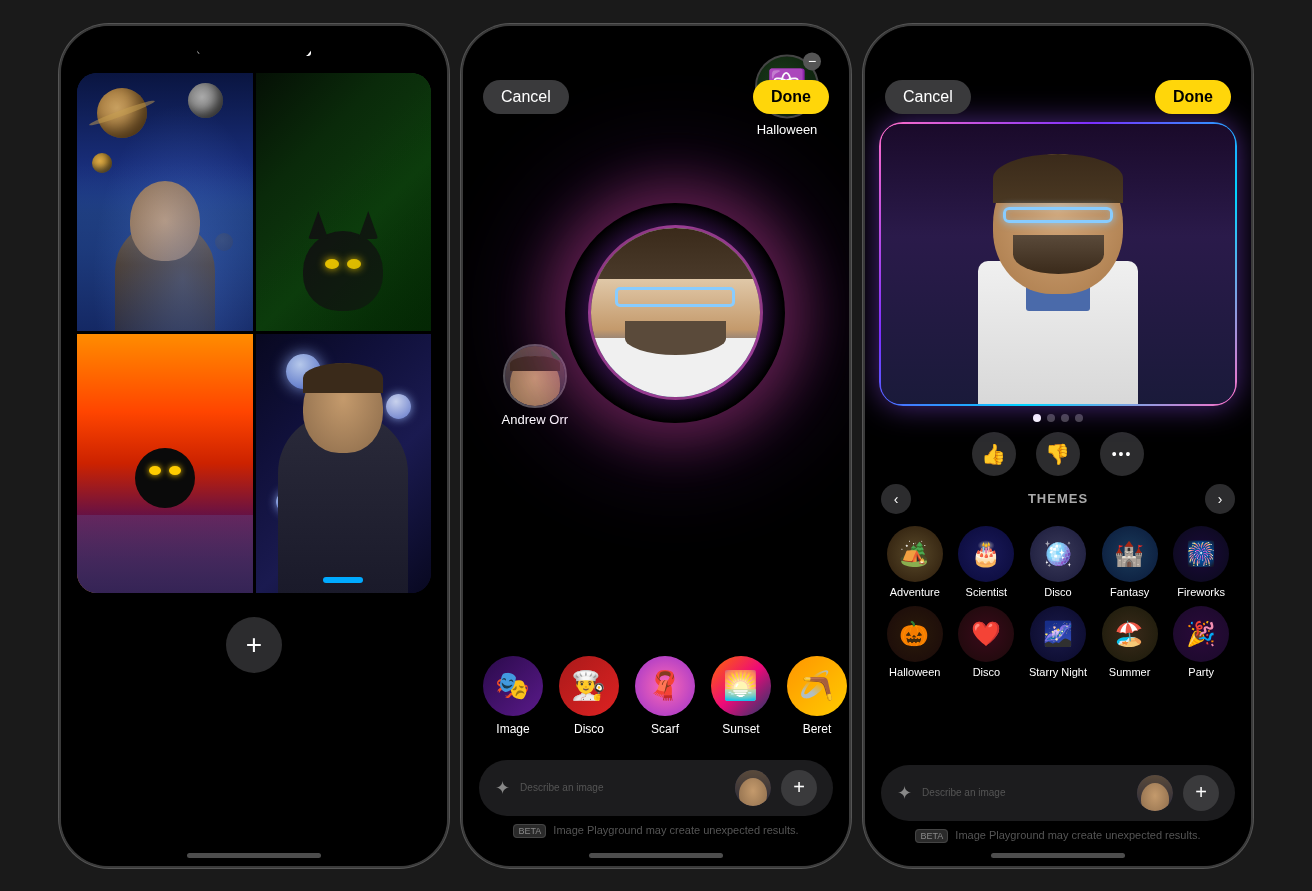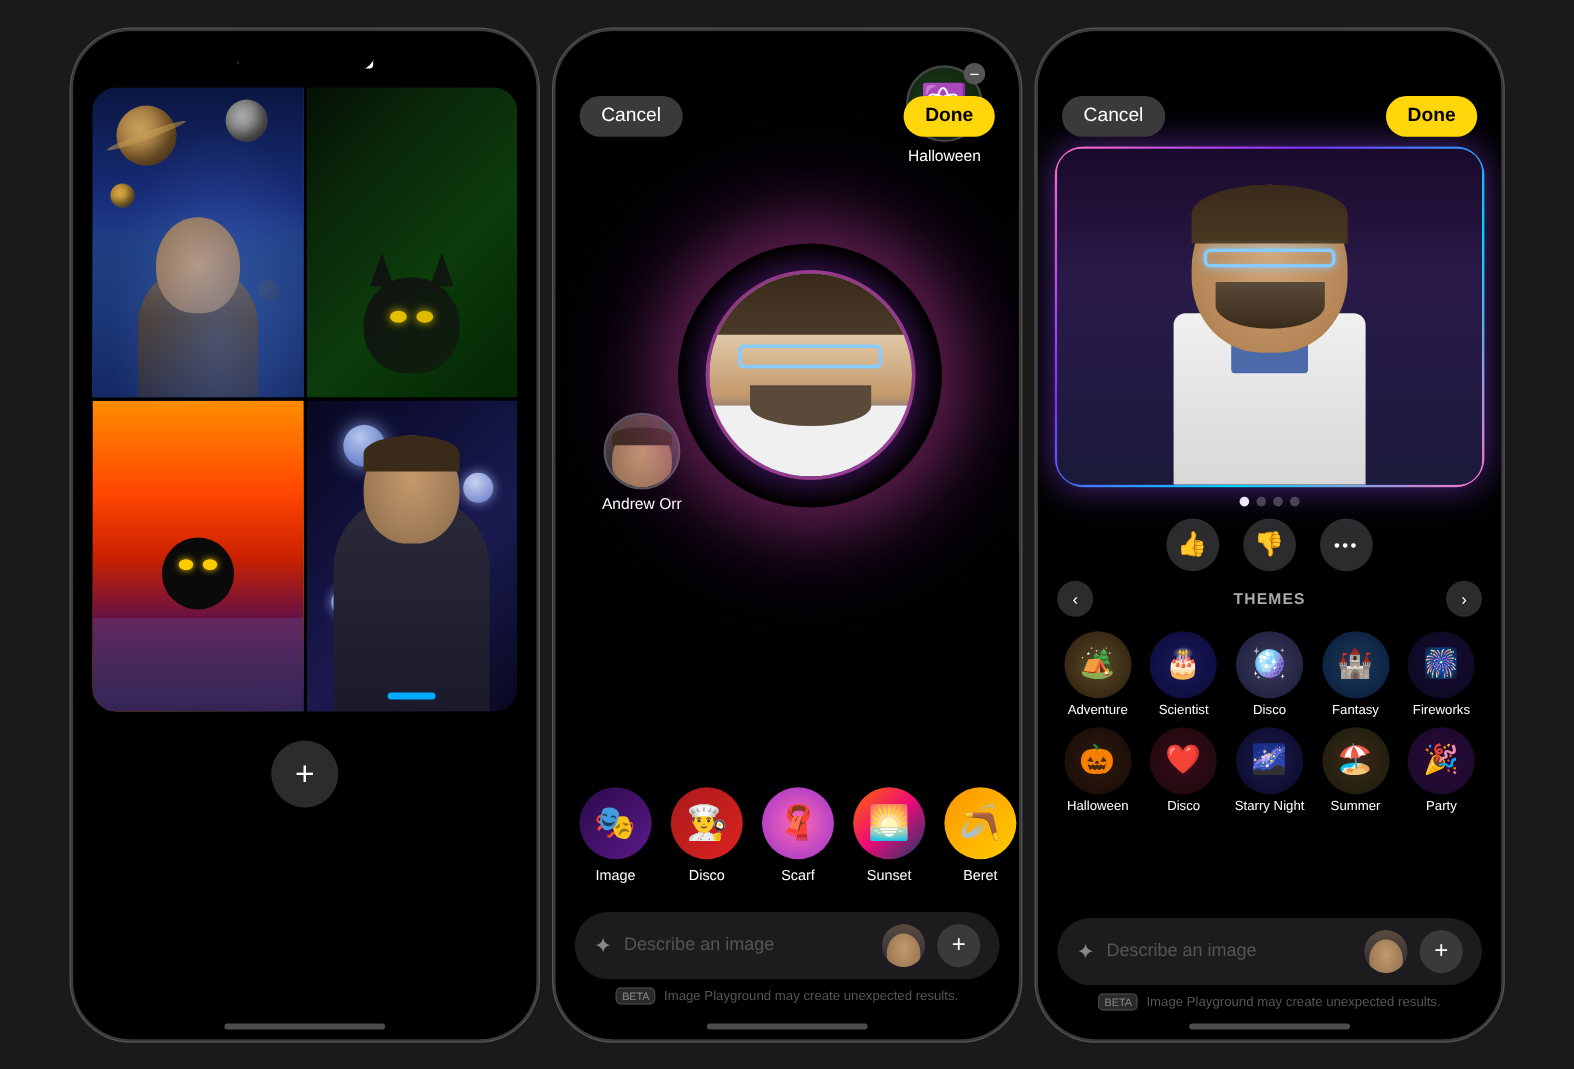--- a/index.html
+++ b/index.html
@@ -353,21 +353,21 @@
       margin-bottom: 8px;
     }
 
     .input-icon {
       color: #888;
       font-size: 18px;
     }
 
     .input-placeholder {
       color: #555;
-      font-size: 15px;
+      font-size: 10px;
       flex: 1;
     }
 
     .avatar-thumb {
       width: 36px;
       height: 36px;
       border-radius: 50%;
       background: linear-gradient(135deg, #3a3a4a, #1a1a2a);
       overflow: hidden;
     }

